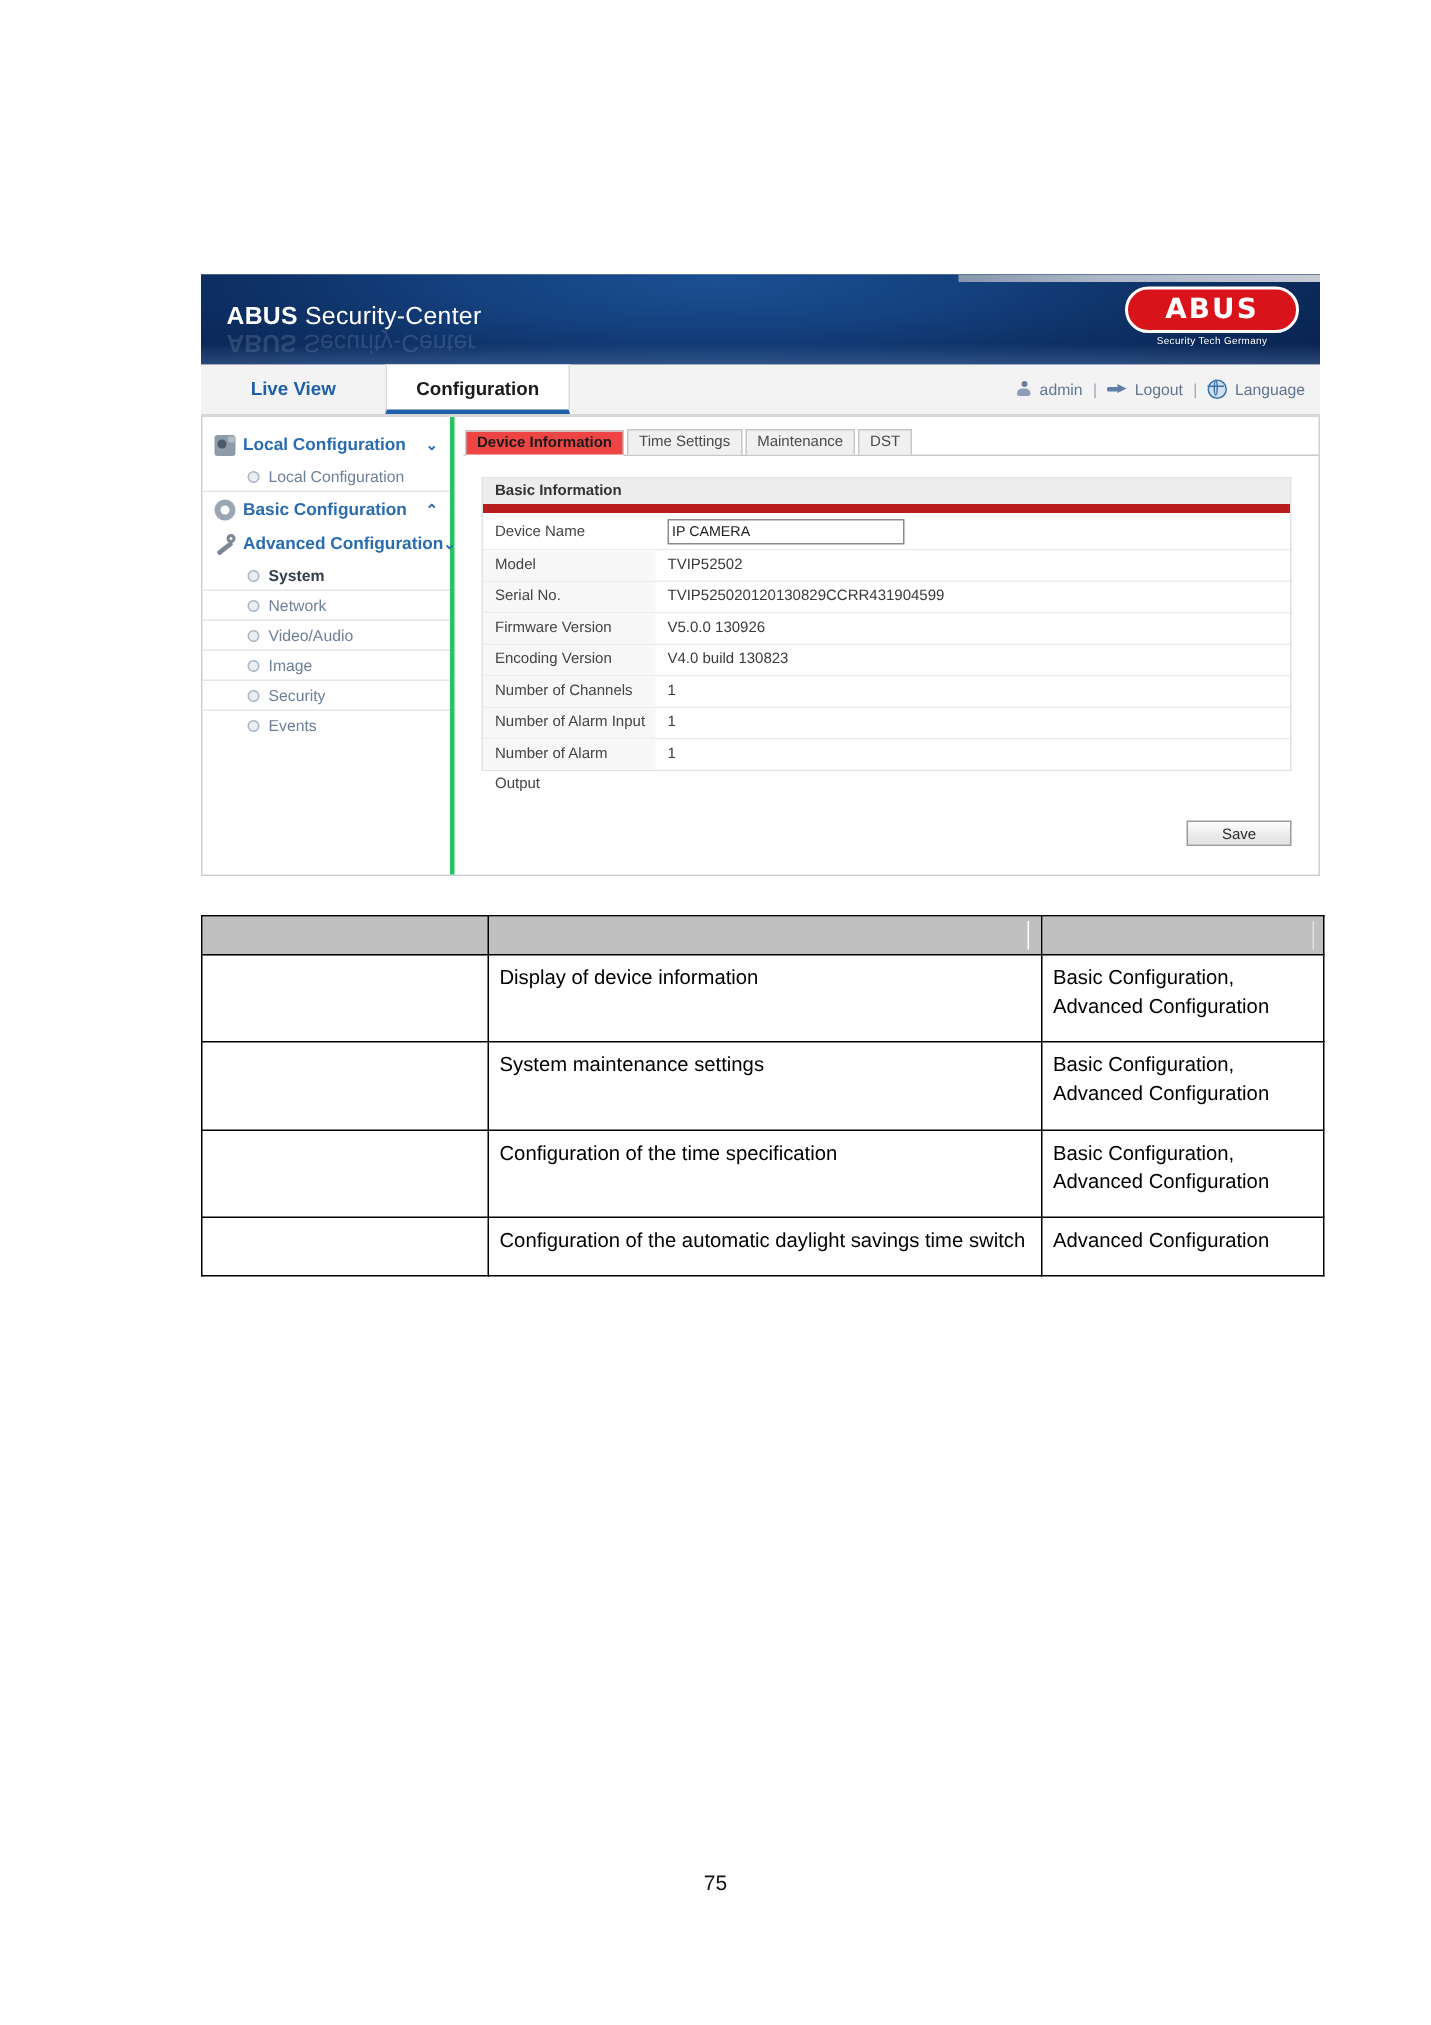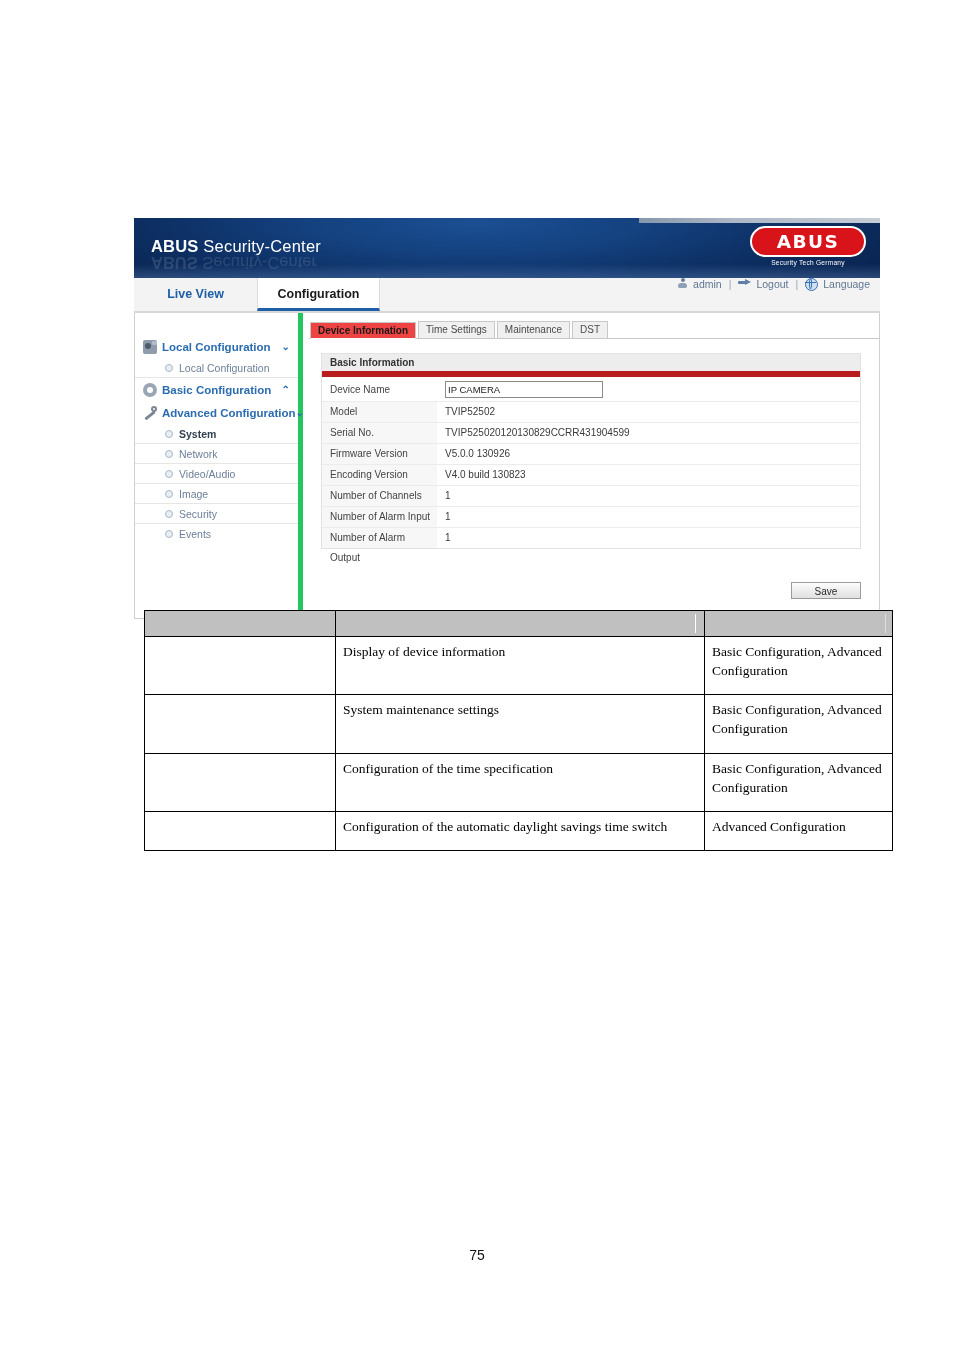--- a/index.html
+++ b/index.html
@@ -26,21 +26,20 @@
   }
 
   
   .hdr {
     position: relative;
     height: 60px;
     background:
       radial-gradient(ellipse 70% 160% at 46% 8%, #1b4f93 0%, #14417f 32%, #0d2f63 62%, #07204a 100%),
       linear-gradient(180deg, #0a2c5e 0%, #123f7d 45%, #0b2a57 100%);
     overflow: hidden;
-    margin-top: 35px;
   }
   .hdr::after{
     content:"";
     position:absolute;left:0;right:0;bottom:0;height:14px;
     background:linear-gradient(180deg, rgba(255,255,255,0) 0%, rgba(120,160,215,.30) 100%);
     pointer-events:none;
   }
   .hdr-topstrip{
     position:absolute; left:505px; top:0; width:241px; height:5px;
     background:linear-gradient(90deg,#9aa6b3 0%, #c9ced6 40%, #e7e9ec 100%);
@@ -123,21 +122,21 @@
     border-bottom: 3px solid #1f5fa8;
     border-left: 1px solid #dcdcdc;
     border-right: 1px solid #dcdcdc;
   }
   .userbar {
     position: absolute;
     right: 10px;
     top: 0;
     height: 33px;
     display: flex;
-    align-items: flex-start;
+    align-items: center;
     gap: 5px;
     font-size: 10.5px;
     color: #5f7692;
   }
   .userbar .sep { color: #9aa8b8; margin: 0 2px; }
   .ico { display: inline-block; vertical-align: middle; }
   .ico-user {
     width: 11px; height: 11px; position: relative;
   }
   .ico-user::before{
@@ -178,23 +177,23 @@
     height: 306px;
     border-left: 1px solid #cfcfcf;
     border-right: 1px solid #cfcfcf;
     border-bottom: 1px solid #cfcfcf;
     box-sizing: border-box;
     background: #fff;
     display: flex;
   }
   .sidebar {
     width: 168px;
-    border-right: 5px solid #22c55e;
+    border-right: 3px solid #22c55e;
     box-sizing: border-box;
-    padding-top: 22px;
+    padding-top: 7px;
     flex: 0 0 168px;
   }
   .grp {
     display: flex;
     align-items: center;
     height: 23px;
     padding: 0 8px 0 8px;
     font-size: 11.5px;
     font-weight: bold;
     color: #2b6cb0;
@@ -329,26 +328,25 @@
     font-size: 10px;
     color: #2b2b2b;
     font-family: "Liberation Sans", sans-serif;
     line-height: 15px;
     text-align: center;
   }
 
   
   #desc-table {
     position: absolute;
-    left: 144px;
+    left: 134px;
     top: 610px;
     width: 745px;
     border-collapse: collapse;
     table-layout: fixed;
-    font-family: Liberation Serif, serif;
   }
   #desc-table td {
     border: 1px solid #000000;
     vertical-align: top;
     font-size: 13.5px;
     color: #000;
     line-height: 1.42;
     padding: 5px 7px 14px 7px;
   }
   #desc-table tr.hrow td {

